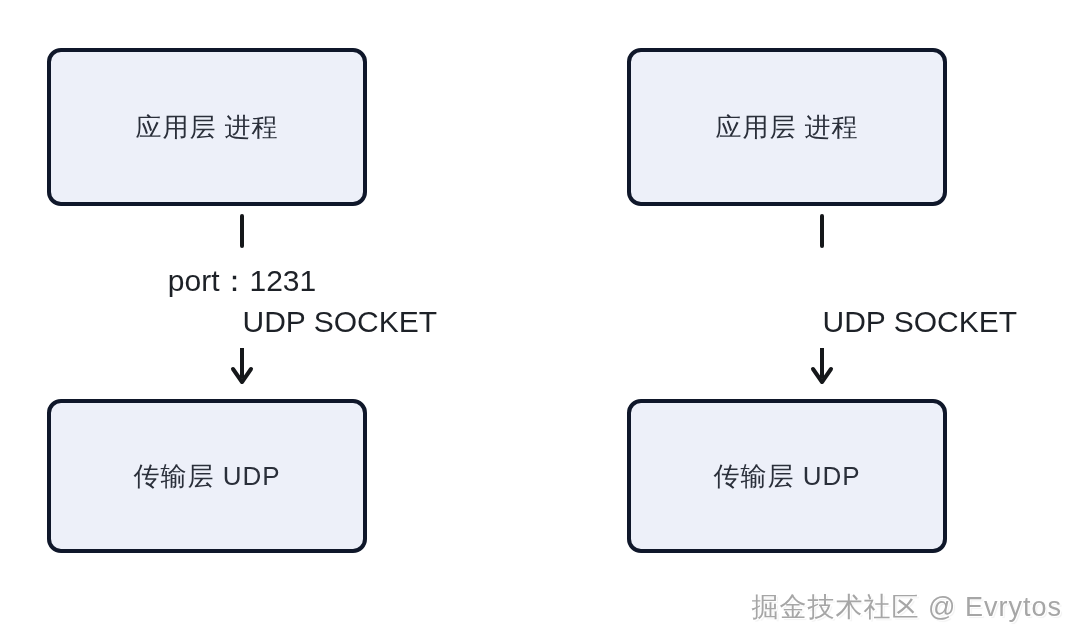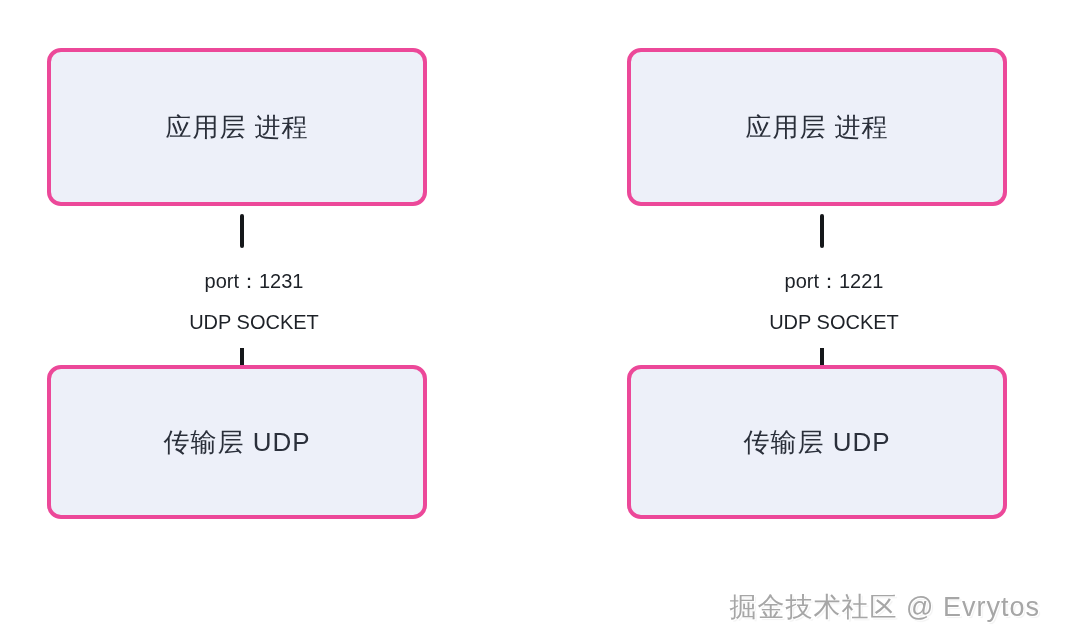--- a/index.html
+++ b/index.html
@@ -19,71 +19,71 @@
     top: 0;
     width: 390px;
     height: 634px;
   }
   .column.left  { left: 47px; }
   .column.right { left: 627px; }
 
   .node-box {
     position: absolute;
     left: 0;
-    width: 380px;
+    width: 320px;
     background: #edf0f9;
-    border: 4px solid #ec4899;
+    border: 4px solid #0f172a;
     border-radius: 14px;
     display: flex;
     align-items: center;
     justify-content: center;
     font-size: 26px;
     color: #2a2f3a;
     letter-spacing: 1px;
   }
   .app-box       { top: 48px;  height: 158px; }
-  .transport-box { top: 365px; height: 154px; }
+  .transport-box { top: 399px; height: 154px; }
 
   .connector-line {
     position: absolute;
     top: 214px;
     left: 50%;
     transform: translateX(-50%);
     width: 4px;
     height: 34px;
     background: #15171a;
     border-radius: 2px;
   }
 
   .mid-label {
     position: absolute;
-    left: 12px;
+    left: 0;
     width: 100%;
     text-align: center;
-    font-size: 20px;
+    font-size: 30px;
     color: #1d2127;
     line-height: 34px;
   }
   .port-label   { top: 264px; }
-  .socket-label { top: 305px; }
+  .socket-label { top: 305px; text-align: right; }
   .ip-label     { top: 552px; }
 
   .down-arrow {
     position: absolute;
     top: 348px;
     left: 50%;
     transform: translateX(-50%);
     width: 28px;
     height: 38px;
   }
 
   .watermark {
     position: absolute;
     top: 589px;
-    right: 26px;
+    right: 4px;
     font-size: 27px;
     color: #a6a6a6;
     letter-spacing: 1px;
     text-shadow: 1px 1px 0 #ffffff, 2px 2px 1px #f2f2f2;
     white-space: nowrap;
   }
 </style>
 </head>
 <body>
 
@@ -103,21 +103,20 @@
     <div class="node-box transport-box">
       <span>传输层 UDP</span>
     </div>
   </div>
 
   <div class="column right">
     <div class="node-box app-box">
       <span>应用层 进程</span>
     </div>
     <div class="connector-line"></div>
-    <div class="mid-label port-label">port：1221</div>
     <div class="mid-label socket-label">UDP SOCKET</div>
     <svg class="down-arrow" viewBox="0 0 28 38">
       <line x1="14" y1="0" x2="14" y2="30" stroke="#15171a" stroke-width="4"></line>
       <path d="M5 21 L14 34 L23 21" fill="none" stroke="#15171a" stroke-width="4" stroke-linecap="round" stroke-linejoin="round"></path>
     </svg>
     <div class="node-box transport-box">
       <span>传输层 UDP</span>
     </div>
   </div>
 

